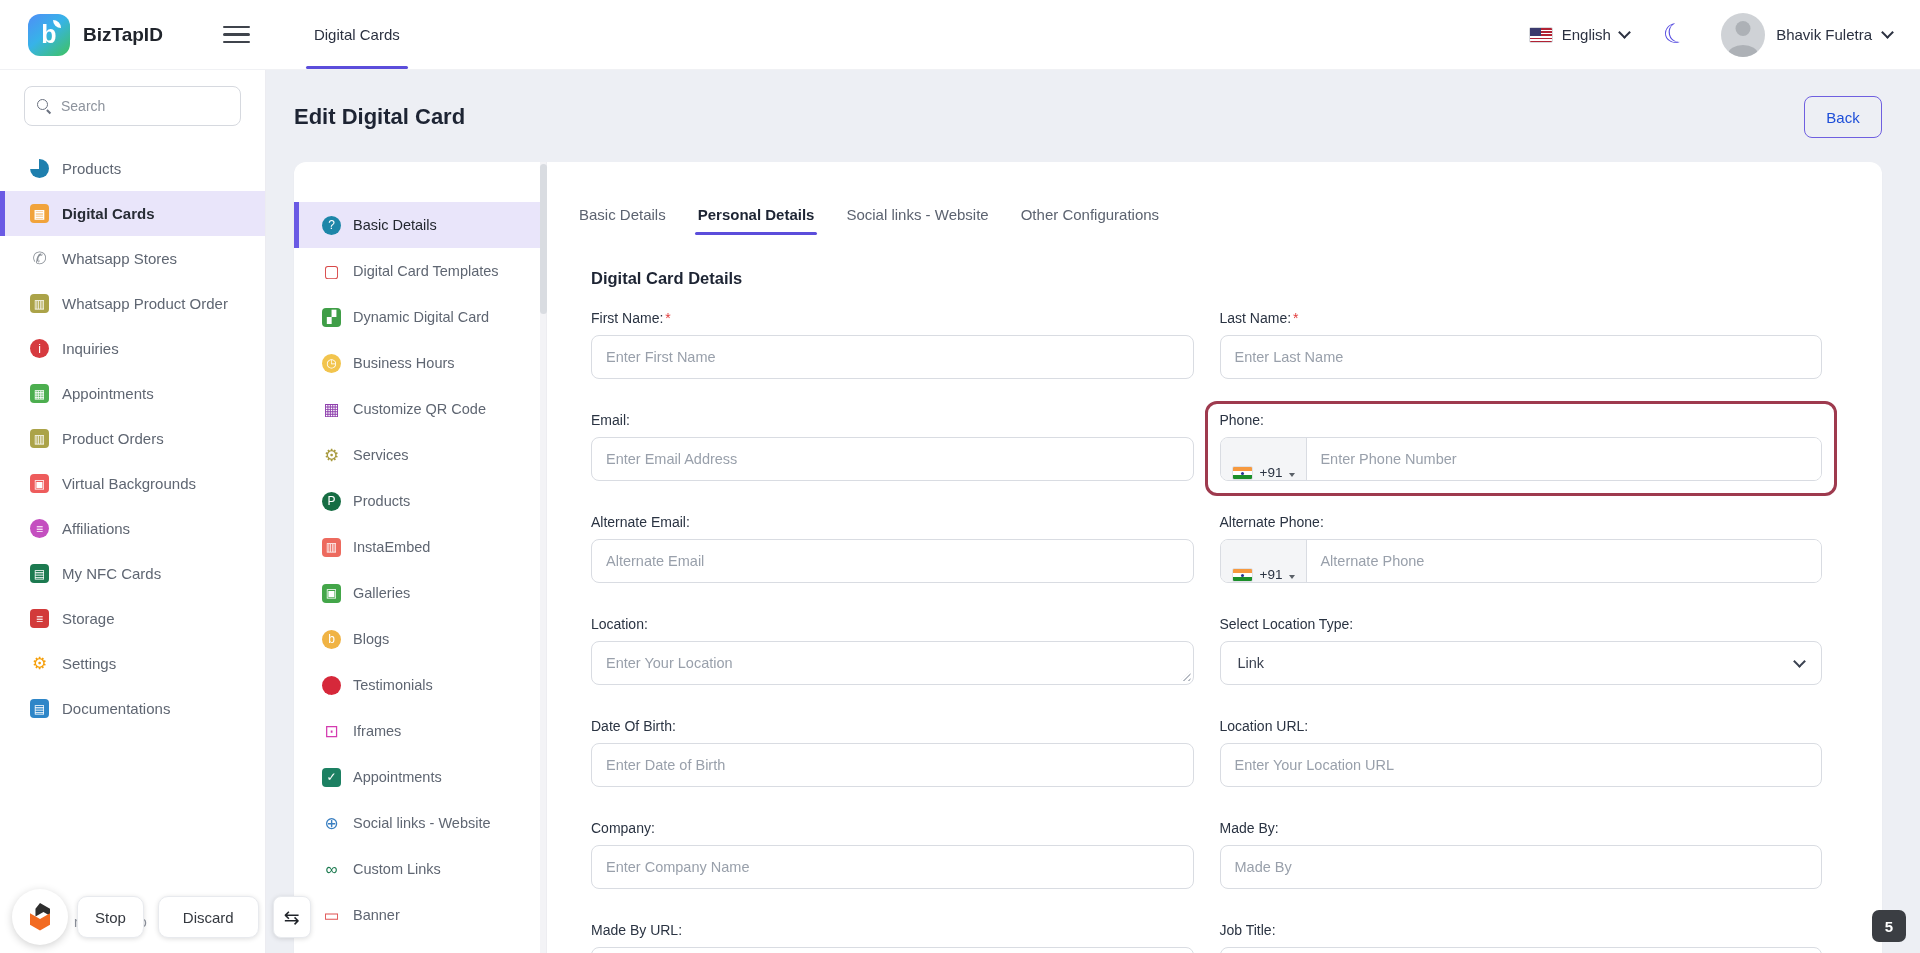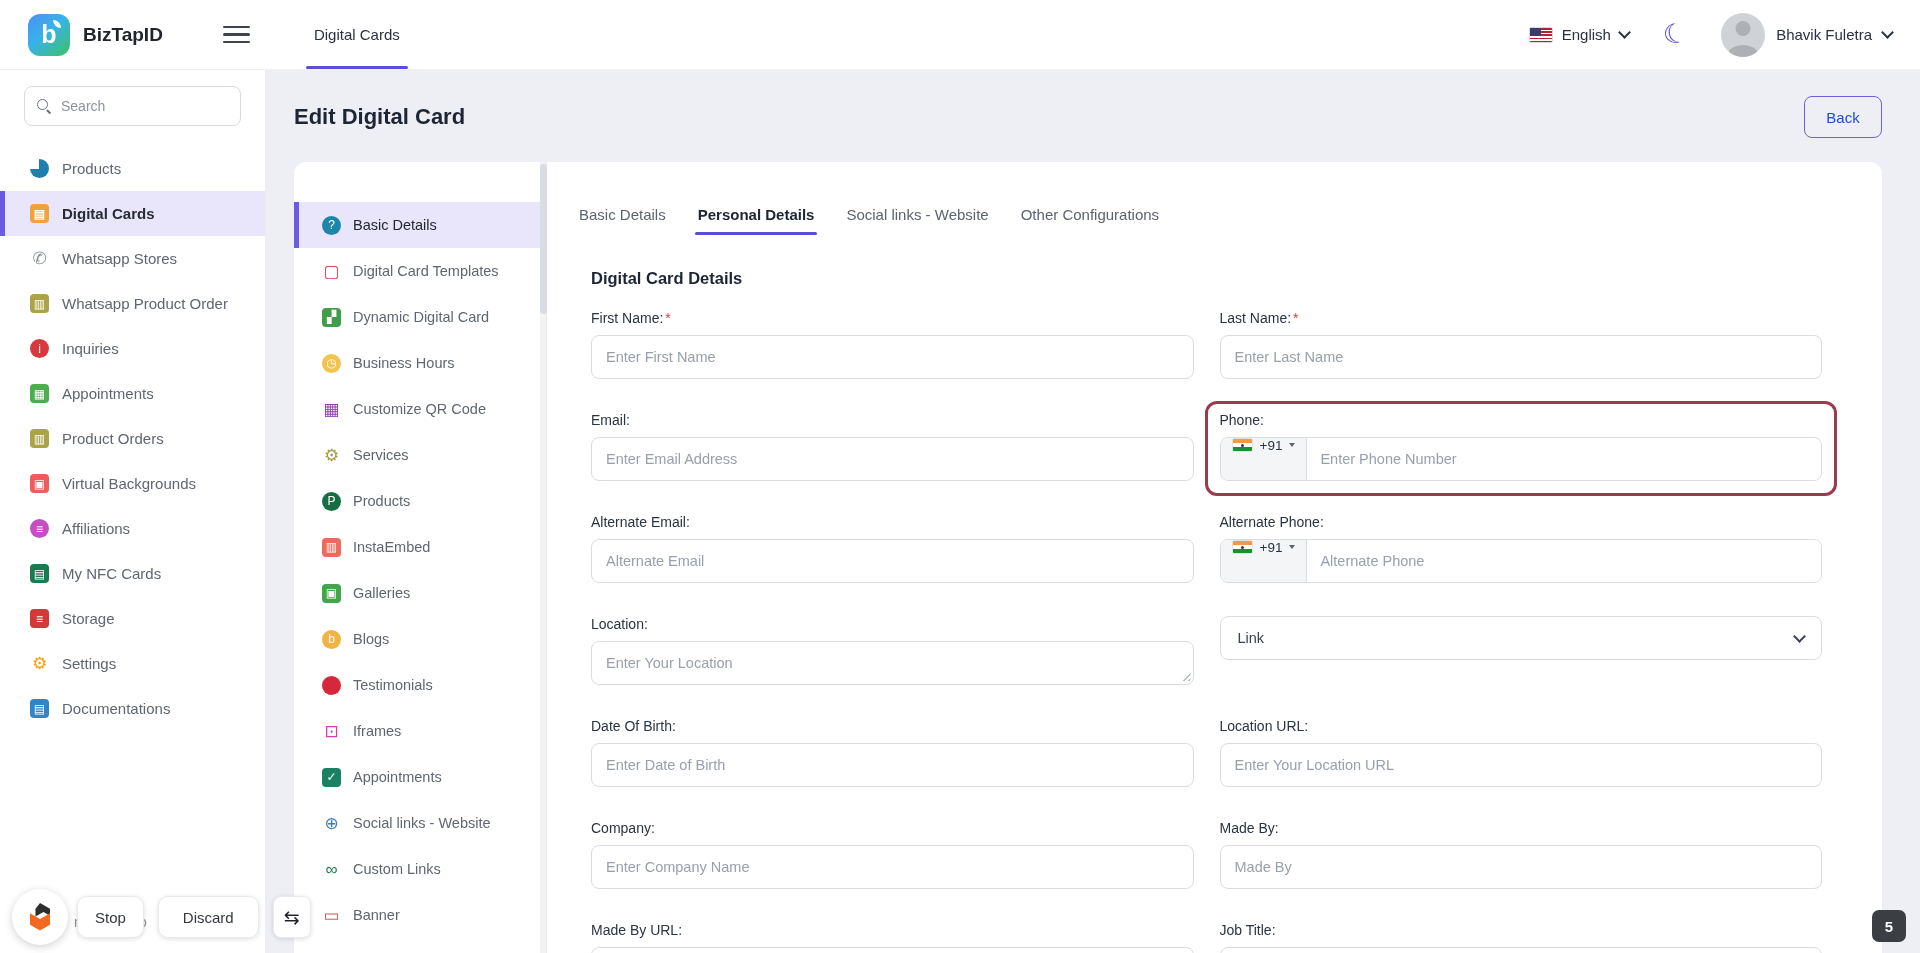--- a/index.html
+++ b/index.html
@@ -83,21 +83,21 @@
   .tab.active::after{content:'';position:absolute;left:-3px;right:-3px;bottom:0;height:3px;background:var(--accent);border-radius:2px;}
   .section-title{font-size:16.5px;font-weight:bold;color:var(--txt);margin:0 0 22px 12px;}
 
   .form-grid{display:grid;grid-template-columns:1fr 1fr;column-gap:26px;row-gap:33px;margin-left:12px;}
   .field{min-width:0;}
   .f-label{display:block;font-size:14px;font-weight:normal;color:#2a3342;margin-bottom:9px;}
   .req{color:#e23b3b;margin-left:2px;}
   .txt,.txtarea{width:100%;height:44px;border:1px solid var(--border);border-radius:8px;font-size:14.5px;color:#333;padding:0 14px;background:#fff;outline:none;}
   .txt::placeholder,.txtarea::placeholder,.phone input::placeholder{color:#99a0ab;}
   .phone{display:flex;align-items:stretch;height:44px;border:1px solid var(--border);border-radius:8px;background:#fff;overflow:hidden;}
-  .prefix{display:flex;align-items:flex-start;gap:7px;background:#f4f5f7;border-right:1px solid var(--border);padding:0 11px;cursor:pointer;flex:none;}
+  .prefix{display:flex;align-items:flex-end;gap:7px;background:#f4f5f7;border-right:1px solid var(--border);padding:0 11px;cursor:pointer;flex:none;}
   .flag-in{width:21px;height:14px;border:1px solid #e0e2e6;border-radius:2px;flex:none;position:relative;
     background:linear-gradient(180deg,#f6993f 0 33%,#fff 33% 66%,#1b8f2a 66%);}
   .flag-in::after{content:'';position:absolute;left:50%;top:50%;width:3px;height:3px;margin:-1.5px 0 0 -1.5px;border-radius:50%;background:#283593;}
   .prefix .code{font-size:13.5px;color:#2a3342;}
   .caret{width:0;height:0;border:3.5px solid transparent;border-top:4.5px solid #5a6068;margin-top:5px;}
   .phone input{border:none;outline:none;flex:1;padding:0 13px;font-size:14.5px;color:#333;min-width:0;background:#fff;}
   .field.highlight{border:3px solid var(--highlight);border-radius:12px;padding:8px 12px 12px;margin:-11px -15px -15px;}
   .select{display:flex;align-items:center;justify-content:space-between;height:44px;border:1px solid var(--border);border-radius:8px;padding:0 17px;font-size:14.5px;color:#3a4150;cursor:pointer;background:#fff;}
   .sel-chev{width:9px;height:9px;border-right:2.2px solid #3a4150;border-bottom:2.2px solid #3a4150;transform:rotate(45deg);margin-top:-4px;}
   .ta-wrap{position:relative;}
@@ -387,20 +387,21 @@
             </div>
           </div>
           <div class="field">
             <label class="f-label">Location:</label>
             <div class="ta-wrap">
               <textarea class="txtarea" placeholder="Enter Your Location" style=""></textarea>
               <span class="ta-handle"></span>
             </div>
           </div>
           <div class="field">
+            <label class="f-label">Select Location Type:</label>
             <div class="select">
               <span>Link</span>
               <span class="sel-chev"></span>
             </div>
           </div>
           <div class="field"><label class="f-label">Date Of Birth:</label><input class="txt" placeholder="Enter Date of Birth" style=""></div>
           <div class="field"><label class="f-label">Location URL:</label><input class="txt" placeholder="Enter Your Location URL" style=""></div>
           <div class="field"><label class="f-label">Company:</label><input class="txt" placeholder="Enter Company Name" style=""></div>
           <div class="field"><label class="f-label">Made By:</label><input class="txt" placeholder="Made By" style=""></div>
           <div class="field"><label class="f-label">Made By URL:</label><input class="txt" placeholder="" style=""></div>

